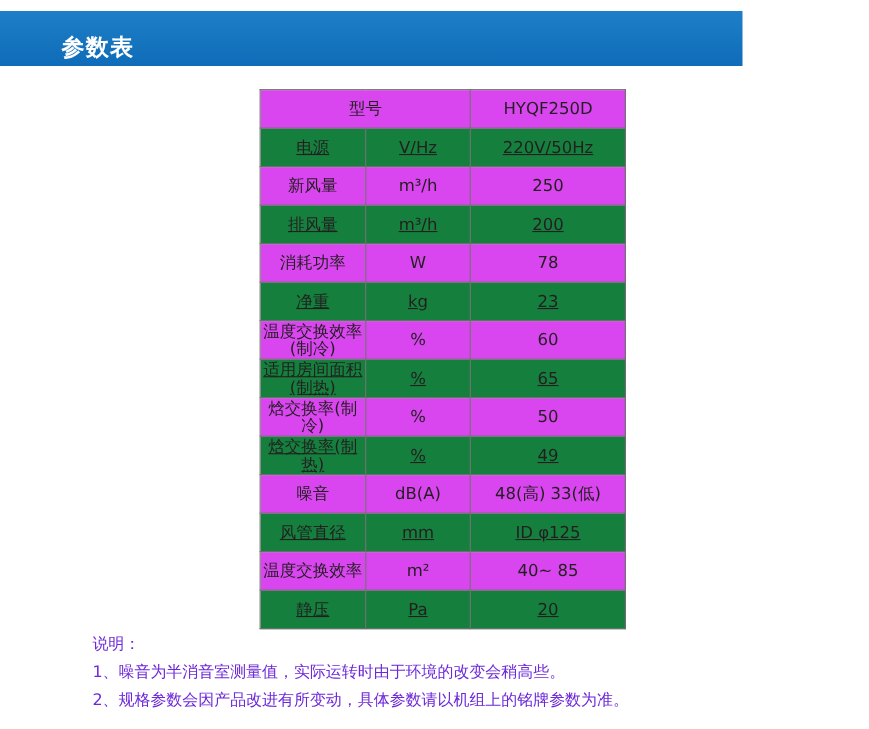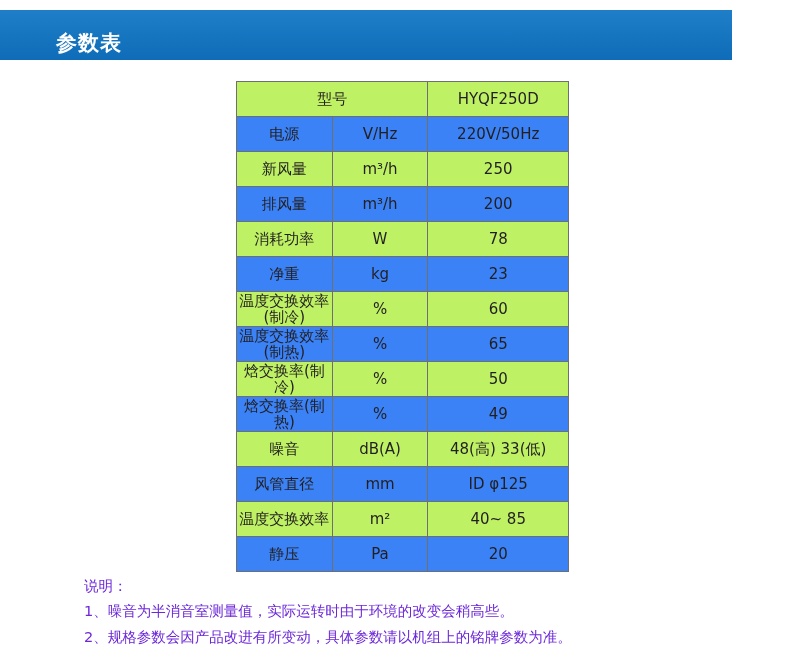--- a/index.html
+++ b/index.html
@@ -17,21 +17,21 @@
   .page {
     position: relative;
     width: 790px;
     height: 663px;
   }
   
   .header-bar {
     position: absolute;
     left: 0;
     top: 10px;
-    width: 732px;
+    width: 675px;
     height: 50px;
     background: #1275c1;
     background: linear-gradient(180deg, #1e7fc8 0%, #0f6cb8 100%);
   }
   .header-title {
     position: absolute;
     left: 56px;
     top: 19px;
     font-size: 21px;
     font-weight: bold;
@@ -54,22 +54,22 @@
     vertical-align: middle;
     font-size: 15px;
     color: #231f20;
     padding: 0 2px;
     line-height: 1.1;
   }
   .col-name  { width: 157px; }
   .col-unit  { width: 62px;  }
   .col-value { width: 114px; }
 
-  .row-a td { background: #bef264; }
-  .row-b td { background: #3b82f6; }
+  .row-a td { background: #d946ef; }
+  .row-b td { background: #15803d; text-decoration: underline; }
 
   .head-name {
     font-size: 16px;
   }
   .head-value {
     font-size: 16px;
   }
   .name-small {
     font-size: 13.5px;
   }
@@ -138,21 +138,21 @@
         <td class="col-value">23</td>
       </tr>
 
       <tr class="row-a">
         <td class="col-name name-small">温度交换效率(制冷)</td>
         <td class="col-unit unit-cell">%</td>
         <td class="col-value">60</td>
       </tr>
 
       <tr class="row-b">
-        <td class="col-name name-small">温度交换效率(制热)</td>
+        <td class="col-name name-small">适用房间面积(制热)</td>
         <td class="col-unit unit-cell">%</td>
         <td class="col-value">65</td>
       </tr>
 
       <tr class="row-a">
         <td class="col-name">焓交换率(制冷)</td>
         <td class="col-unit unit-cell">%</td>
         <td class="col-value">50</td>
       </tr>
 

